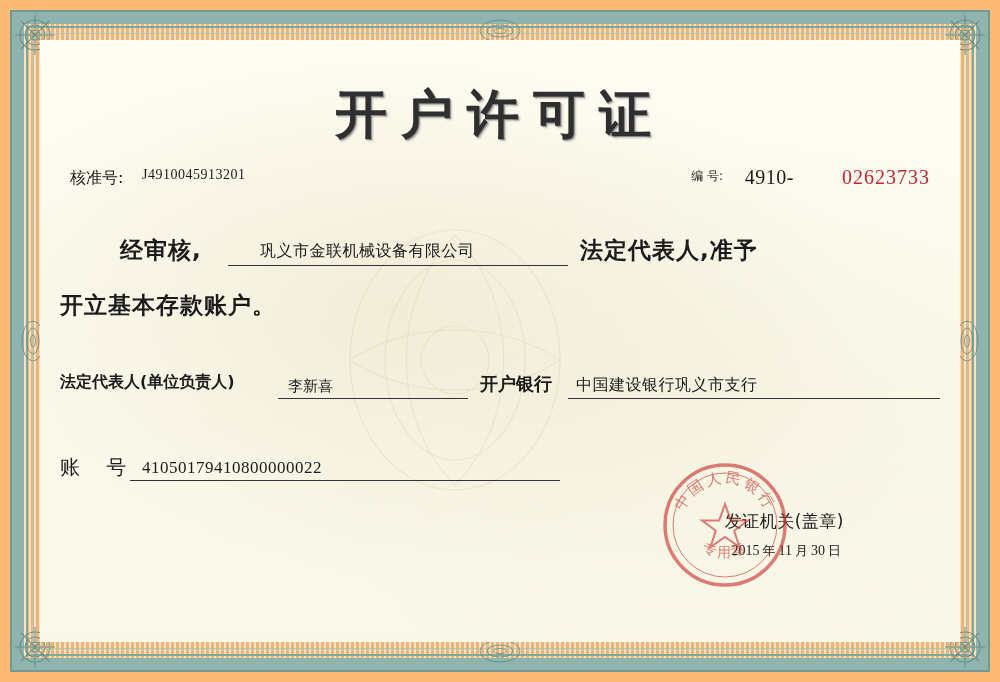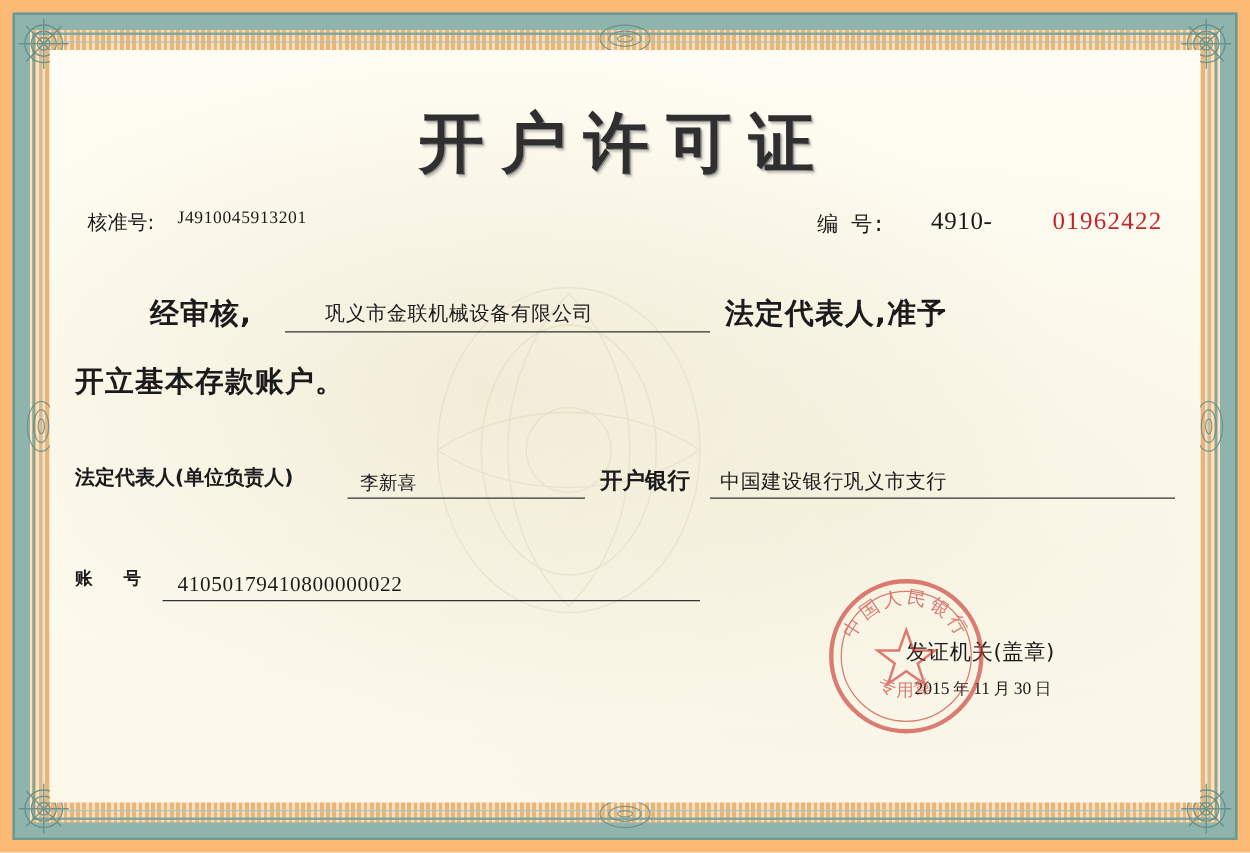--- a/index.html
+++ b/index.html
@@ -155,24 +155,23 @@
   .approval-value {
     position: absolute;
     left: 72px;
     top: -1px;
     font-family: "Liberation Serif", serif;
     font-size: 14px;
     letter-spacing: 0.5px;
   }
   .serial-label {
     position: absolute;
-    right: 222px;
+    right: 207px;
     top: 0;
-    font-size: 17px;
-    font-family: Liberation Mono, monospace;
+    font-size: 12px;
   }
   .serial-prefix {
     position: absolute;
     right: 136px;
     top: -2px;
     font-family: "Liberation Serif", serif;
     font-size: 20px;
     letter-spacing: 0.5px;
   }
   .serial-number {
@@ -290,22 +289,22 @@
     position: absolute;
     top: 412px;
     left: 0;
     right: 0;
     height: 30px;
   }
   .account-label {
     position: absolute;
     left: 0;
     top: 2px;
-    font-size: 14px;
-    font-weight: bold;
+    font-size: 20px;
+    font-weight: normal;
     letter-spacing: 10px;
   }
   .account-field {
     position: absolute;
     left: 70px;
     top: 6px;
     width: 430px;
     border-bottom: 1.4px solid #333;
     height: 22px;
   }
@@ -450,21 +449,21 @@
 
   <div class="content">
 
     <div class="title">开户许可证</div>
 
     <div class="row-approval">
       <span class="approval-label">核准号:</span>
       <span class="approval-value">J4910045913201</span>
       <span class="serial-label">编 号:</span>
       <span class="serial-prefix">4910-</span>
-      <span class="serial-number">01962422</span>
+      <span class="serial-number">02623733</span>
     </div>
 
     <div class="body-line1">
       <span class="b-intro">经审核,</span>
       <span class="company-field">
         <span class="company-name">巩义市金联机械设备有限公司</span>
       </span>
       <span class="b-tail">法定代表人,准予</span>
     </div>
 

